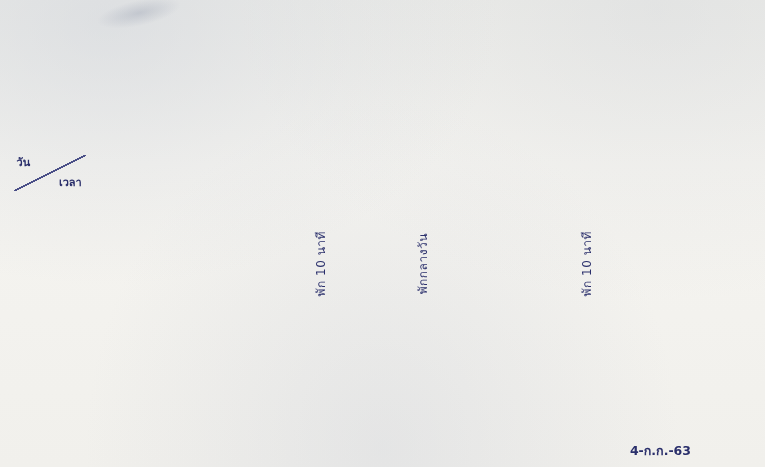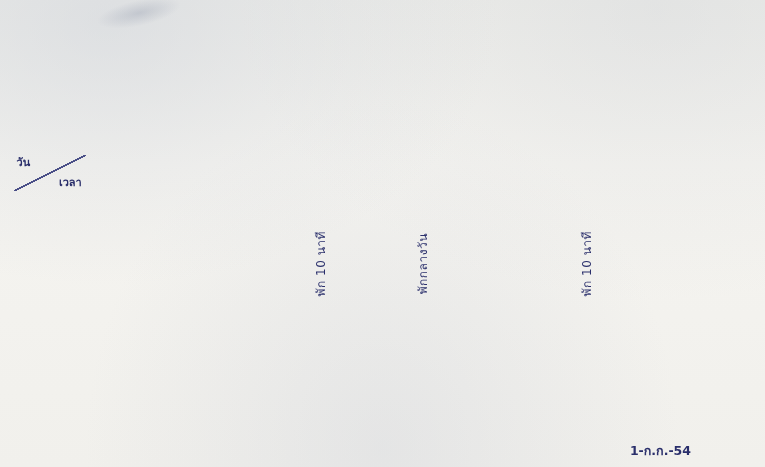--- a/index.html
+++ b/index.html
@@ -274,14 +274,14 @@
         <td>ไทย</td>
         <td>การงาน</td>
         <td>Math</td>
         <td>วิทย์</td>
         <td>ศิลปะ</td>
         <td>HR</td>
       </tr>
     </tbody>
   </table>
 
-  <div class="footer">1-ก.ก.-54</div>
+  <div class="footer">4-ก.ก.-63</div>
 </div>
 
 </body></html>

